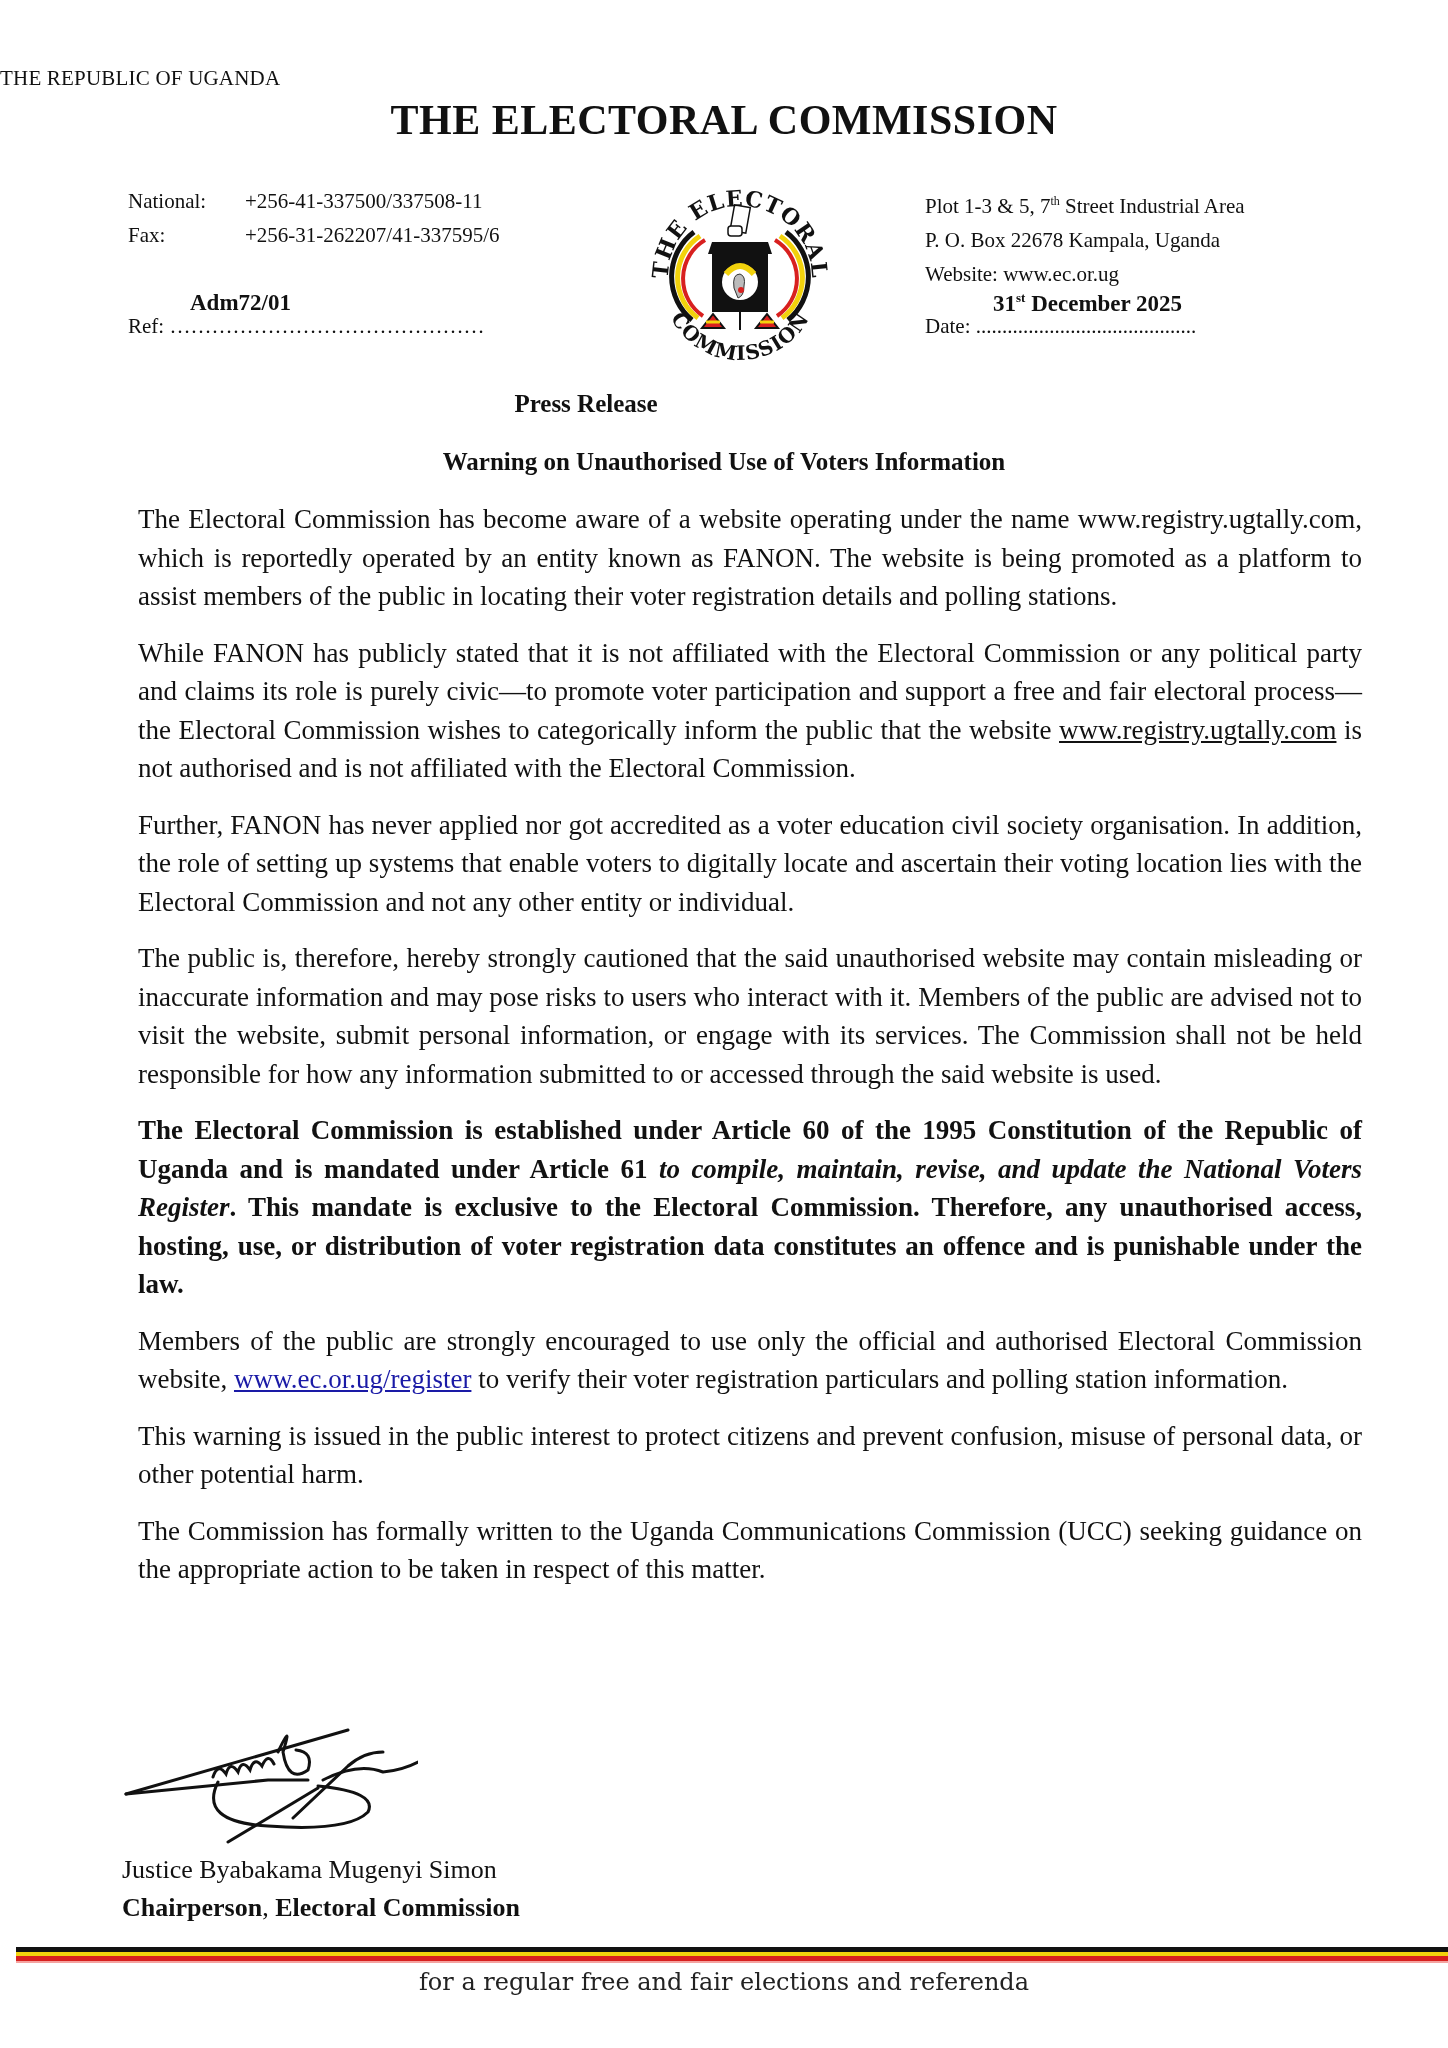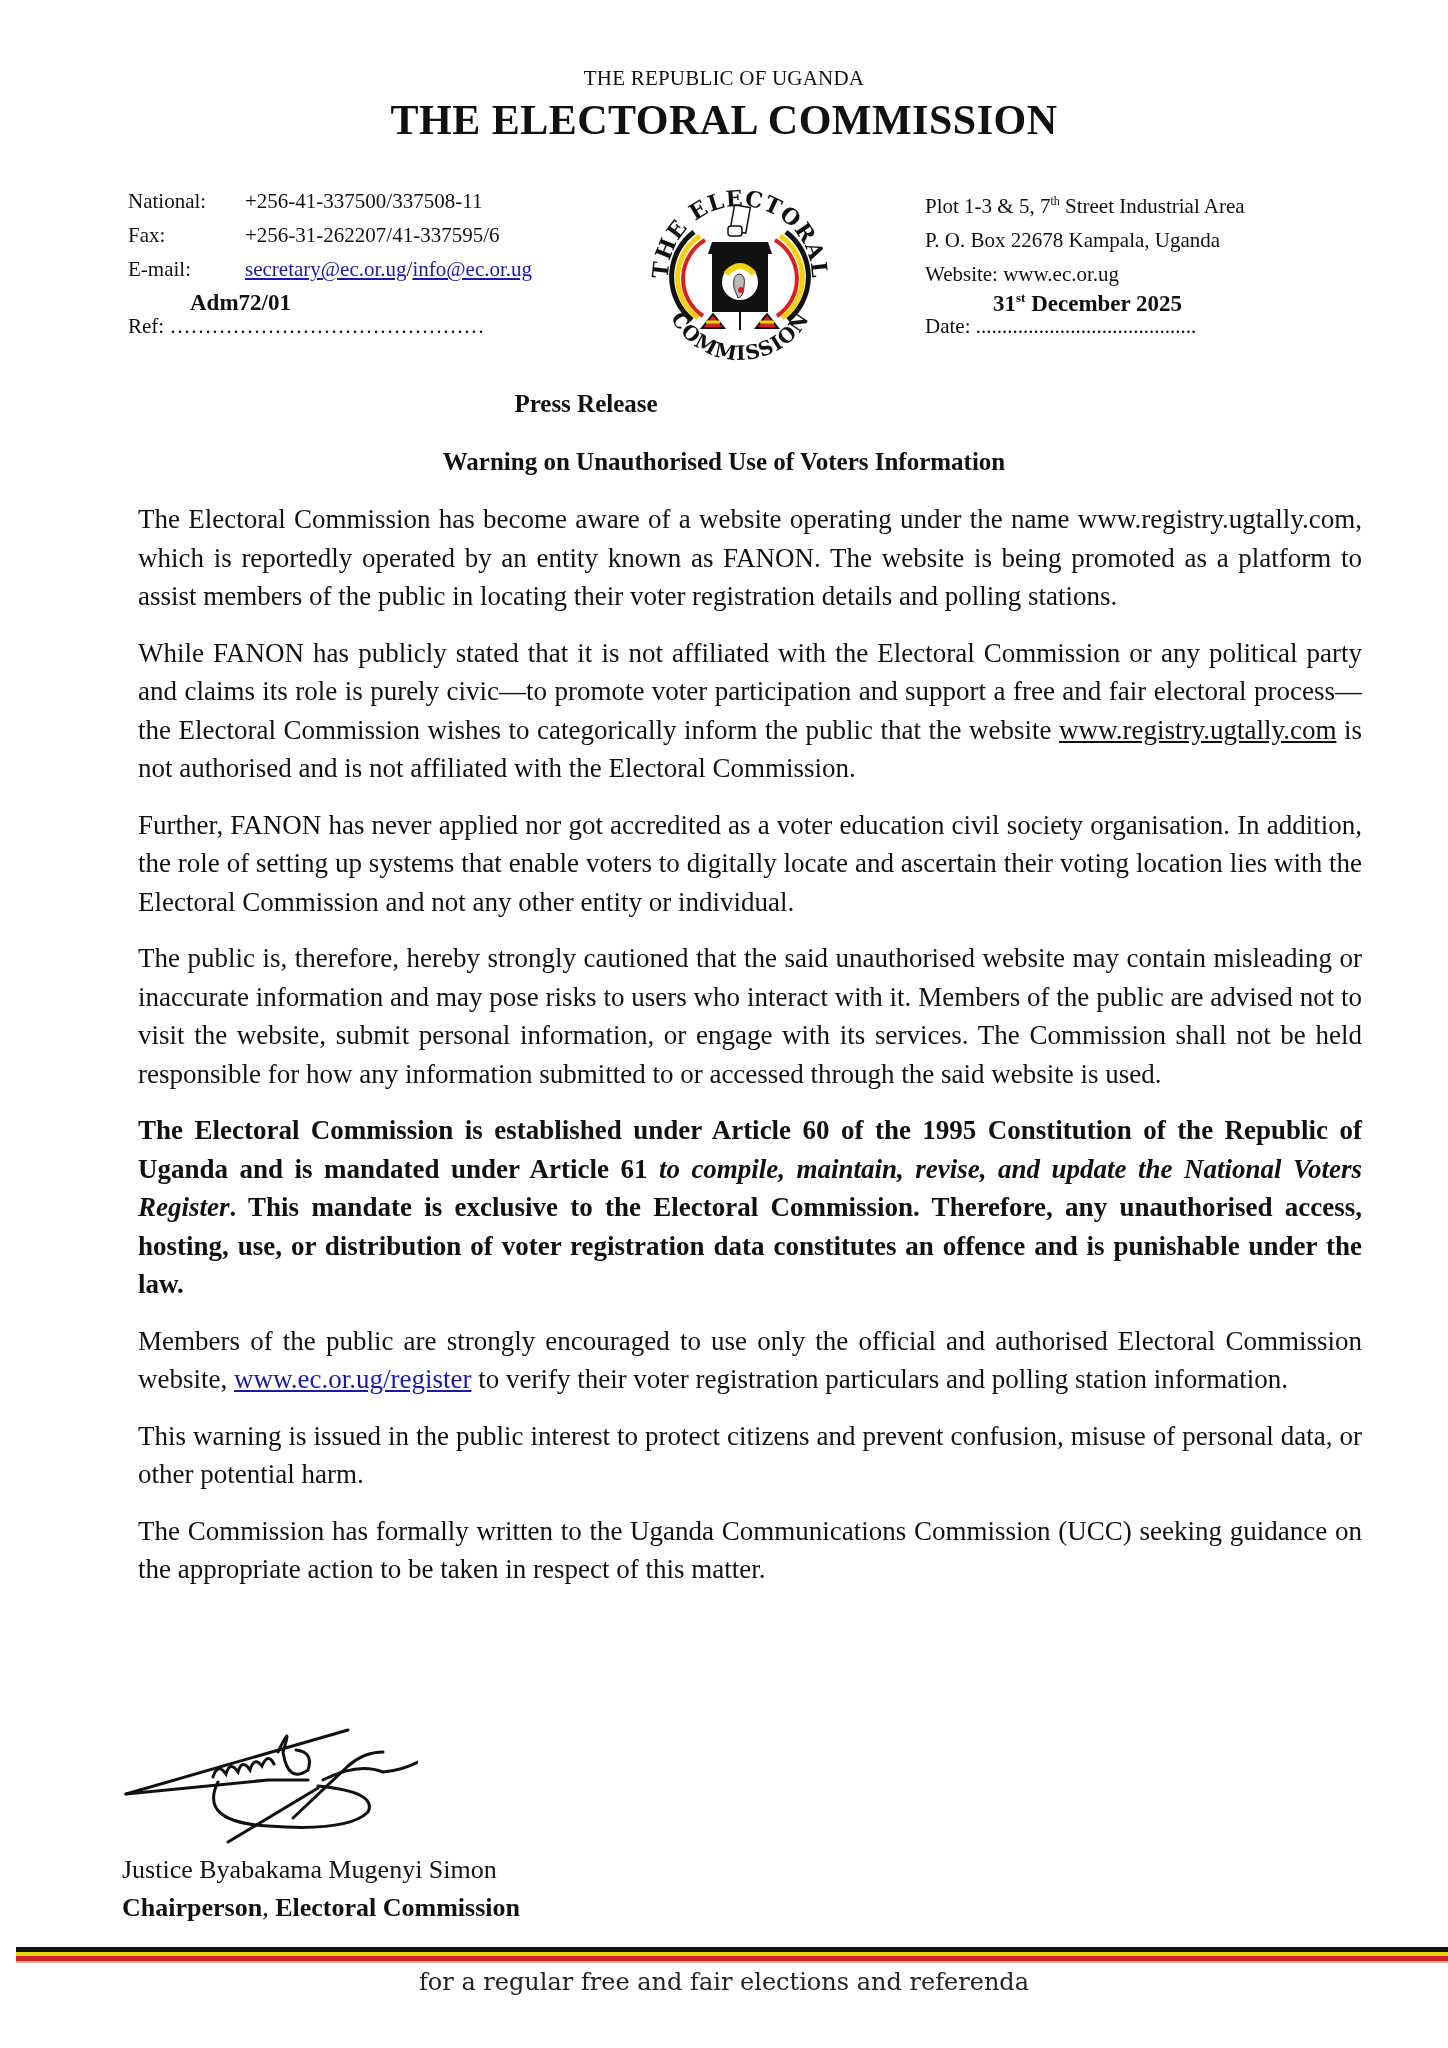--- a/index.html
+++ b/index.html
@@ -1,19 +1,19 @@
 <!DOCTYPE html>
 <html><head>
 <meta charset="utf-8">
 <style>
   html, body { margin: 0; padding: 0; background: #ffffff; }
   body { width: 1448px; height: 2048px; position: relative; overflow: hidden;
          font-family: "Liberation Serif", "DejaVu Serif", serif; color: #111; }
 
-  .republic { position: absolute; top: 66px; left: 0; width: 1448px; text-align: center;
+  .republic { position: absolute; top: 66px; left: 0; width: 1448px; 
               font-size: 21px; letter-spacing: 0.2px; }
   .commission-title { position: absolute; top: 96px; left: 0; width: 1448px; text-align: center;
               font-size: 42px; font-weight: bold; letter-spacing: 0.5px; }
 
   .contact-left { position: absolute; top: 184px; left: 128px; font-size: 21px; line-height: 34px; }
   .contact-left .row { display: flex; }
   .contact-left .lbl { width: 117px; }
   .contact-left a { color: #1a1aa6; text-decoration: underline; }
 
   .ref-block { position: absolute; top: 298px; left: 128px; font-size: 21px; }
@@ -59,26 +59,20 @@
 <div class="commission-title">THE ELECTORAL COMMISSION</div>
 
 <div class="contact-left">
   <div class="row">
     <span class="lbl">National:</span>
     <span>+256-41-337500/337508-11</span>
   </div>
   <div class="row">
     <span class="lbl">Fax:</span>
     <span>+256-31-262207/41-337595/6</span>
-  </div>
-  <div class="row">
-    <span class="lbl">E-mail:</span>
-    <span>
-      <a>secretary@ec.or.ug</a><span>/</span><a>info@ec.or.ug</a>
-    </span>
   </div>
 </div>
 
 <div class="ref-block">
   <span class="ref-value">Adm72/01</span>
   <span class="ref-label">Ref: ………………………………………</span>
 </div>
 
 <svg class="logo" viewBox="0 0 200 200">
   <defs>

